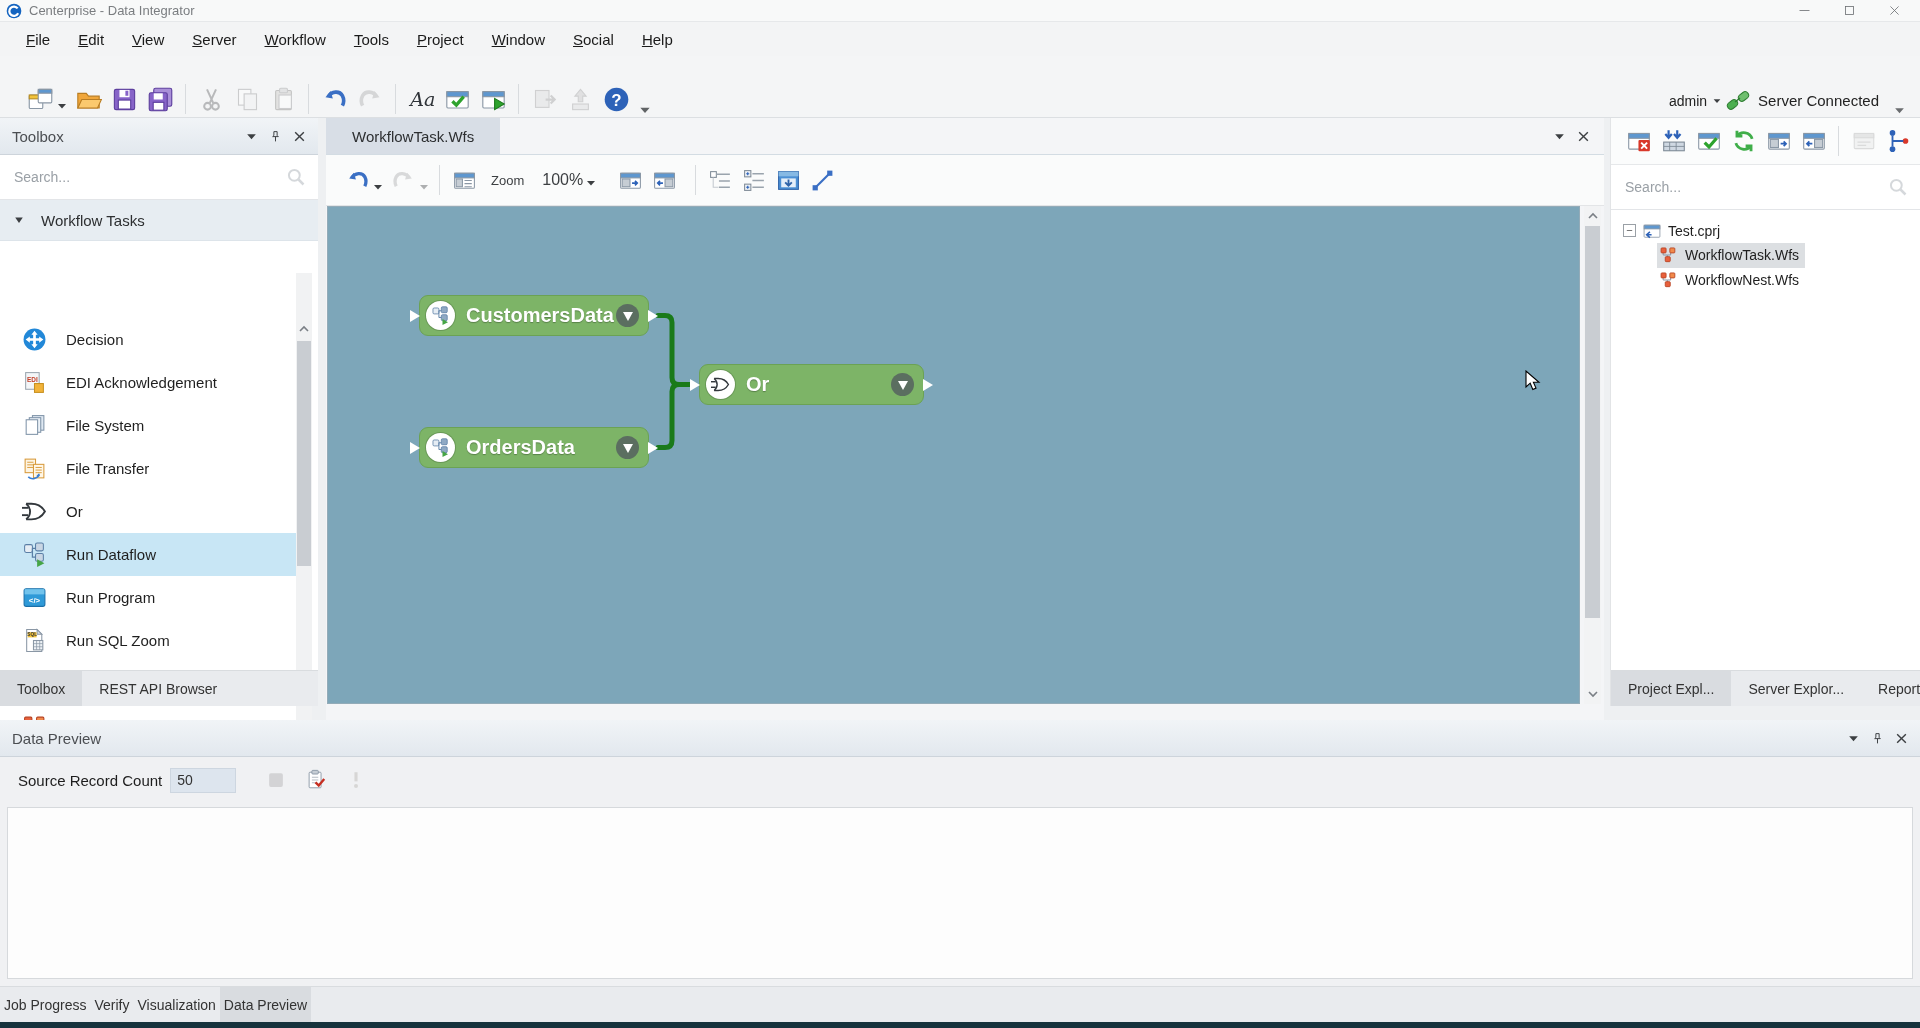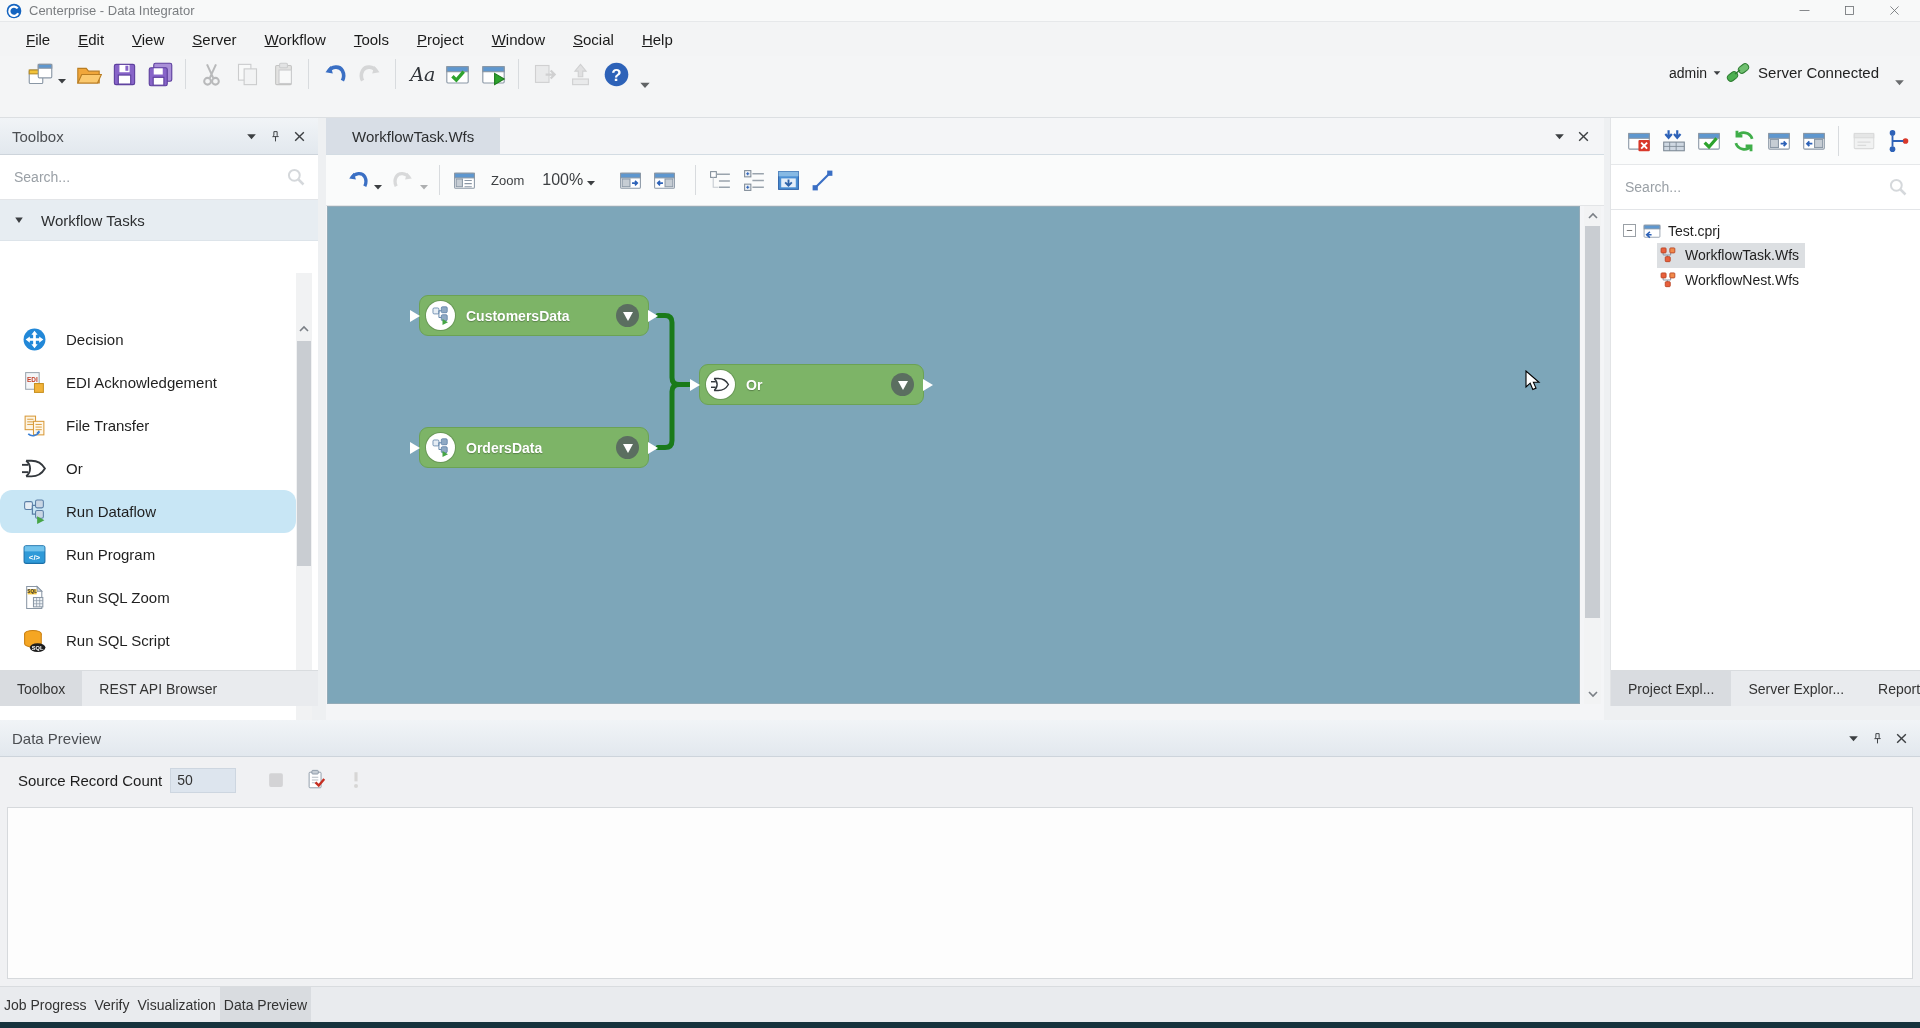--- a/index.html
+++ b/index.html
@@ -20,21 +20,21 @@
   #win-controls .ic{width:15px;height:15px;}
 
   
   #menubar{left:0;top:22px;width:1920px;height:34px;background:#f3f4f5;display:flex;align-items:center;
            padding-left:14px;gap:4px;}
   .menu-item{padding:5px 12px;font-size:15px;color:#1a1a1a;cursor:default;}
   .menu-item u{text-decoration:underline;}
 
   
   #toolbar{left:0;top:56px;width:1920px;height:62px;background:#f4f5f6;border-bottom:1px solid #dcdfe2;
-           display:flex;align-items:flex-start;padding-left:22px;}
+           display:flex;align-items:flex-end;padding-left:22px;}
   .tbtn{width:36px;height:36px;display:flex;align-items:center;justify-content:center;border-radius:3px;}
   .tbtn .ic{width:27px;height:27px;}
   .tbtn.disabled{opacity:.42;filter:grayscale(.9);}
   .tcaret{width:12px;height:12px;margin:14px 2px 0 -2px;}
   .tsep{width:1px;height:30px;background:#d8dbde;margin:0 7px;}
   #toolbar-overflow{width:14px;height:14px;margin-left:4px;margin-top:22px;opacity:.8;}
   #toolbar-right{margin-left:auto;display:flex;align-items:center;gap:4px;padding-right:14px;}
   #user-menu{display:flex;align-items:center;gap:5px;font-size:14px;color:#222;}
   #server-status{display:flex;align-items:center;gap:8px;font-size:15px;color:#222;}
   #server-status .ic{width:24px;height:24px;}
@@ -54,21 +54,21 @@
   .tab.active{background:#d9dce0;}
 
   
   #toolbox{left:0;top:118px;width:318px;height:588px;background:#fff;}
   #toolbox .group-header{height:41px;background:#e7edf2;border-bottom:1px solid #dde4ea;display:flex;
                          align-items:center;padding:0 14px;gap:17px;font-size:15px;color:#2d2f31;}
   #toolbox .group-header .ic{width:10px;height:10px;}
   #tool-list{position:absolute;left:0;top:200px;width:296px;height:466px;background:#fff;overflow:hidden;}
   .tool-item{height:43px;display:flex;align-items:center;padding-left:22px;gap:19px;font-size:15px;color:#1f1f1f;}
   .tool-item .ic{width:25px;height:25px;}
-  .tool-item.selected{background:#c8e6f5;border-radius:12px;}
+  .tool-item.selected{background:#c8e6f5;}
   #toolbox-tabs{position:absolute;left:0;top:552px;width:318px;height:36px;}
   
   .vscroll{position:absolute;background:#f1f2f3;}
   .vscroll .arrow{position:absolute;left:0;width:100%;height:16px;display:flex;align-items:center;justify-content:center;}
   .vscroll .arrow svg{width:10px;height:10px;}
   .vthumb{position:absolute;left:1px;right:1px;background:#c9cdd2;}
 
   
   #center{left:326px;top:118px;width:1278px;height:602px;background:#f4f5f7;}
   #doc-tabstrip{position:absolute;left:0;top:0;width:1278px;height:37px;background:#f4f5f7;
@@ -87,21 +87,21 @@
 
   .node{position:absolute;background:#7db467;border:1px solid #6ba254;border-radius:9px;
         display:flex;align-items:center;padding:0 9px 0 6px;}
   .node::before{content:"";position:absolute;left:-10px;top:50%;margin-top:-6px;
         border-left:10px solid #fff;border-top:6px solid transparent;border-bottom:6px solid transparent;}
   .node::after{content:"";position:absolute;right:-10px;top:50%;margin-top:-6px;
         border-left:10px solid #fff;border-top:6px solid transparent;border-bottom:6px solid transparent;}
   .nicon{width:29px;height:29px;border-radius:50%;background:#fff;display:flex;align-items:center;
          justify-content:center;box-shadow:0 0 0 1px rgba(60,90,50,.3);}
   .nicon svg{width:19px;height:19px;}
-  .nlabel{margin-left:11px;color:#fff;font-weight:bold;font-size:14px;text-shadow:0 1px 1px rgba(60,90,50,.55);}
+  .nlabel{margin-left:11px;color:#fff;font-weight:bold;font-size:20px;text-shadow:0 1px 1px rgba(60,90,50,.55);}
   .ncaret{margin-left:auto;width:23px;height:23px;border-radius:50%;background:#5b6e60;
           display:flex;align-items:center;justify-content:center;}
   .ncaret i{display:block;border-top:9px solid #fff;border-left:5.5px solid transparent;border-right:5.5px solid transparent;margin-top:2px;}
 
   #cursor{position:absolute;width:17px;height:22px;}
 
   
   #project{left:1610px;top:118px;width:310px;height:588px;background:#fff;border-left:1px solid #e2e4e6;}
   #project-toolbar{height:47px;background:#fbfcfc;border-bottom:1px solid #e6e8ea;display:flex;align-items:center;padding-left:10px;}
   #project-toolbar .tbtn{width:35px;height:35px;}
@@ -399,20 +399,30 @@
         </div>
         <div class="tool-item">
           <span class="ic">
             <svg viewBox="0 0 24 24">
               <rect x="3.5" y="2.5" width="13" height="16" fill="#f4f6f8" stroke="#9aa5af"></rect>
               <text x="4.8" y="11.5" font-size="6.2" font-weight="bold" fill="#c2402a">EDI</text>
               <rect x="12" y="13" width="8.5" height="8.5" fill="#f2b33a" stroke="#c78f1e"></rect>
             </svg>
           </span>
           <span>EDI Acknowledgement</span>
+        </div>
+        <div class="tool-item">
+          <span class="ic">
+            <svg viewBox="0 0 24 24">
+              <rect x="10" y="2.5" width="11" height="14" fill="#dfe8f2" stroke="#7f93a8"></rect>
+              <rect x="7" y="4.5" width="11" height="14" fill="#ecf2f8" stroke="#7f93a8"></rect>
+              <rect x="4" y="6.5" width="11" height="14" fill="#fff" stroke="#7f93a8"></rect>
+            </svg>
+          </span>
+          <span>File System</span>
         </div>
         <div class="tool-item">
           <span class="ic">
             <svg viewBox="0 0 24 24">
               <rect x="3" y="3" width="10" height="13" fill="#fdf4e3" stroke="#d89a3a"></rect>
               <path d="M5 6 h6 M5 8.5 h6 M5 11 h6" stroke="#d89a3a" stroke-width=".9"></path>
               <rect x="11" y="8" width="10" height="13" fill="#fff7e8" stroke="#d89a3a"></rect>
               <path d="M13 11 h6 M13 13.5 h6 M13 16 h6" stroke="#d89a3a" stroke-width=".9"></path>
               <path d="M6 20 c3 3 8 2 10 -1 l-1.8 -.2 m1.8 .2 l.2 -2" stroke="#3a7fd4" stroke-width="1.6" fill="none"></path>
             </svg>

